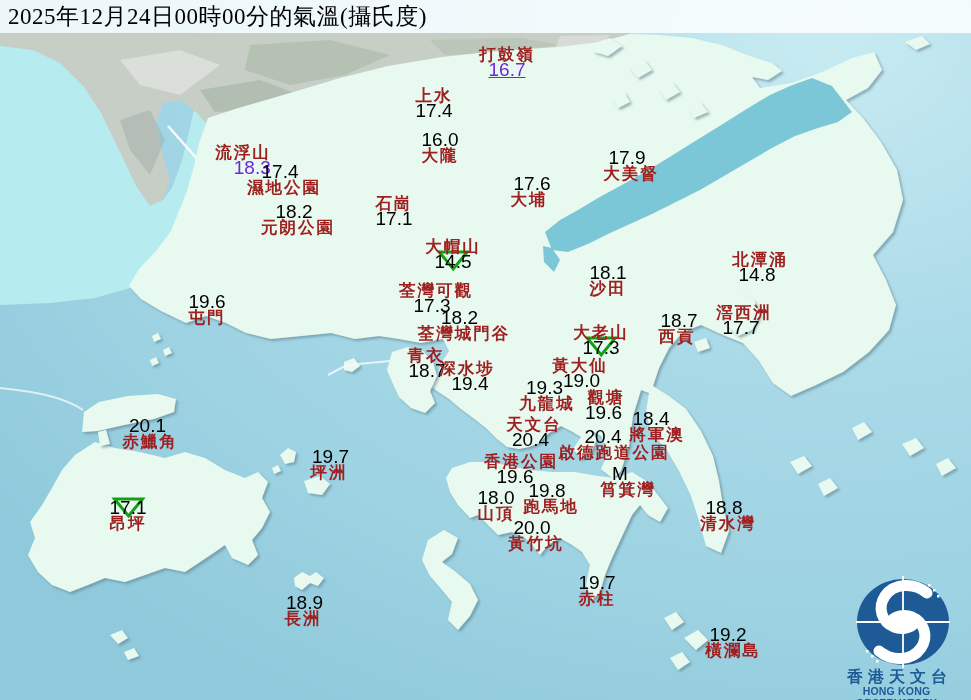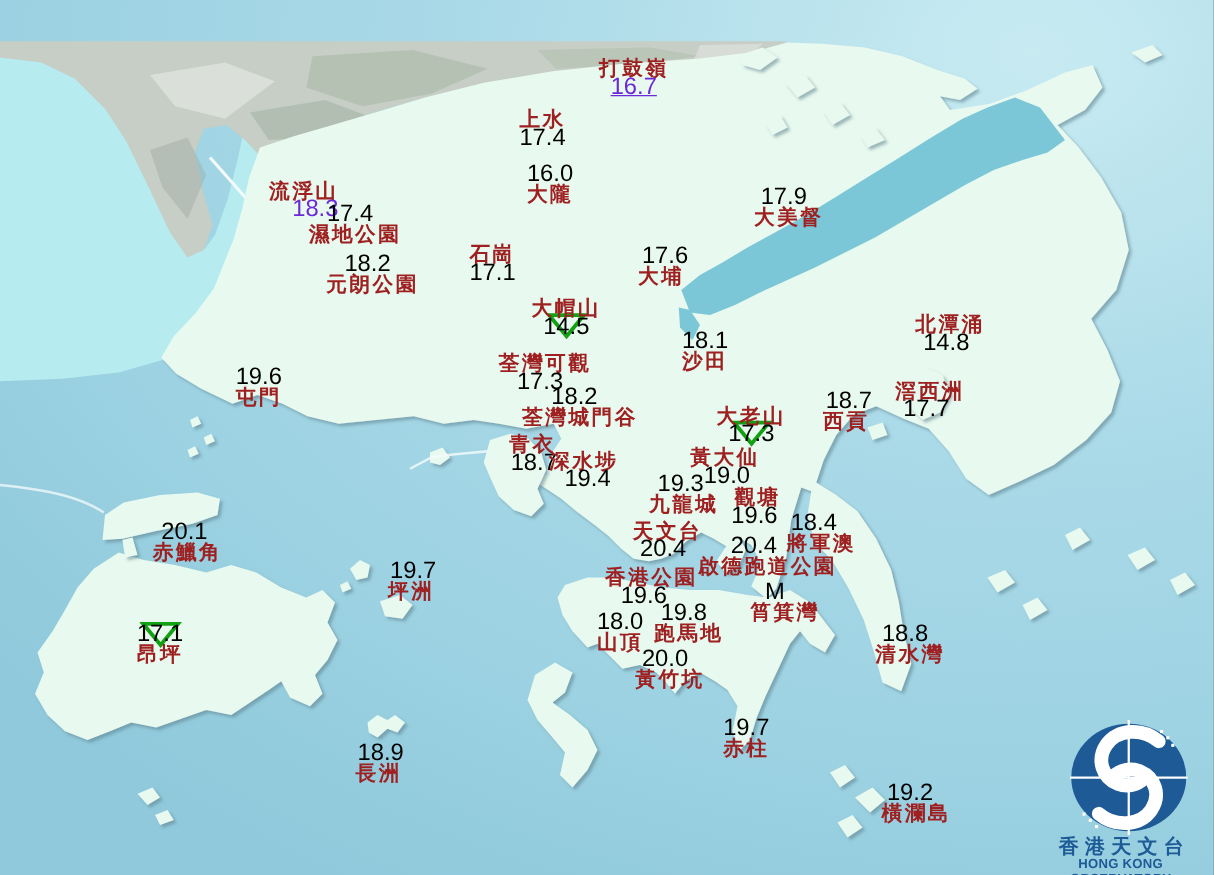--- a/index.html
+++ b/index.html
@@ -186,32 +186,32 @@
         <div class="s-name" style="color:#9e2020">大美督</div>
       </div>
       <div class="station" style="left: 298px; top: 204px;">
         <div class="s-value" style="color:#000000;margin-left:-8px;">18.2</div>
         <div class="s-name" style="color:#9e2020">元朗公園</div>
       </div>
       <div class="station" style="left: 394px; top: 196px;">
         <div class="s-name" style="color:#9e2020">石崗</div>
         <div class="s-value" style="color:#000000;">17.1</div>
       </div>
-      <div class="station" style="left: 529px; top: 197px;">
+      <div class="station" style="left: 529px; top: 176px;">
         <div class="s-value" style="color:#000000;margin-left:6px;">17.6</div>
         <div class="s-name" style="color:#9e2020">大埔</div>
       </div>
       <div class="station" style="left: 453px; top: 239px;">
         <svg class="tri tri-bottom" width="34" height="24">
           <polygon points="3,3 31,3 17,20" fill="none" stroke="#12a112" stroke-width="3"></polygon>
        </svg>
         <div class="s-name" style="color:#9e2020">大帽山</div>
         <div class="s-value" style="color:#000000;">14.5</div>
       </div>
-      <div class="station" style="left: 564px; top: 265px;">
+      <div class="station" style="left: 608px; top: 265px;">
         <div class="s-value" style="color:#000000;">18.1</div>
         <div class="s-name" style="color:#9e2020">沙田</div>
       </div>
       <div class="station" style="left: 436px; top: 283px;">
         <div class="s-name" style="color:#9e2020">荃灣可觀</div>
         <div class="s-value" style="color:#000000;margin-left:-8px;">17.3</div>
       </div>
       <div class="station" style="left: 760px; top: 252px;">
         <div class="s-name" style="color:#9e2020">北潭涌</div>
         <div class="s-value" style="color:#000000;margin-left:-6px;">14.8</div>
@@ -317,17 +317,20 @@
       <div class="station" style="left: 303px; top: 595px;">
         <div class="s-value" style="color:#000000;margin-left:3px;">18.9</div>
         <div class="s-name" style="color:#9e2020">長洲</div>
       </div>
       <div class="station" style="left: 733px; top: 627px;">
         <div class="s-value" style="color:#000000;margin-left:-10px;">19.2</div>
         <div class="s-name" style="color:#9e2020">橫瀾島</div>
       </div>
     </div>
 
+  <div id="title-bar">
+    <div id="title-text">2025年12月24日00時00分的氣溫(攝氏度)</div>
+  </div>
 
   <div class="logo-cn" style="color: rgb(29, 90, 150);">香港天文台</div>
   <div class="logo-en" style="color: rgb(29, 90, 150);">HONG KONG OBSERVATORY</div>
 
 </div>
 
 </body></html>

